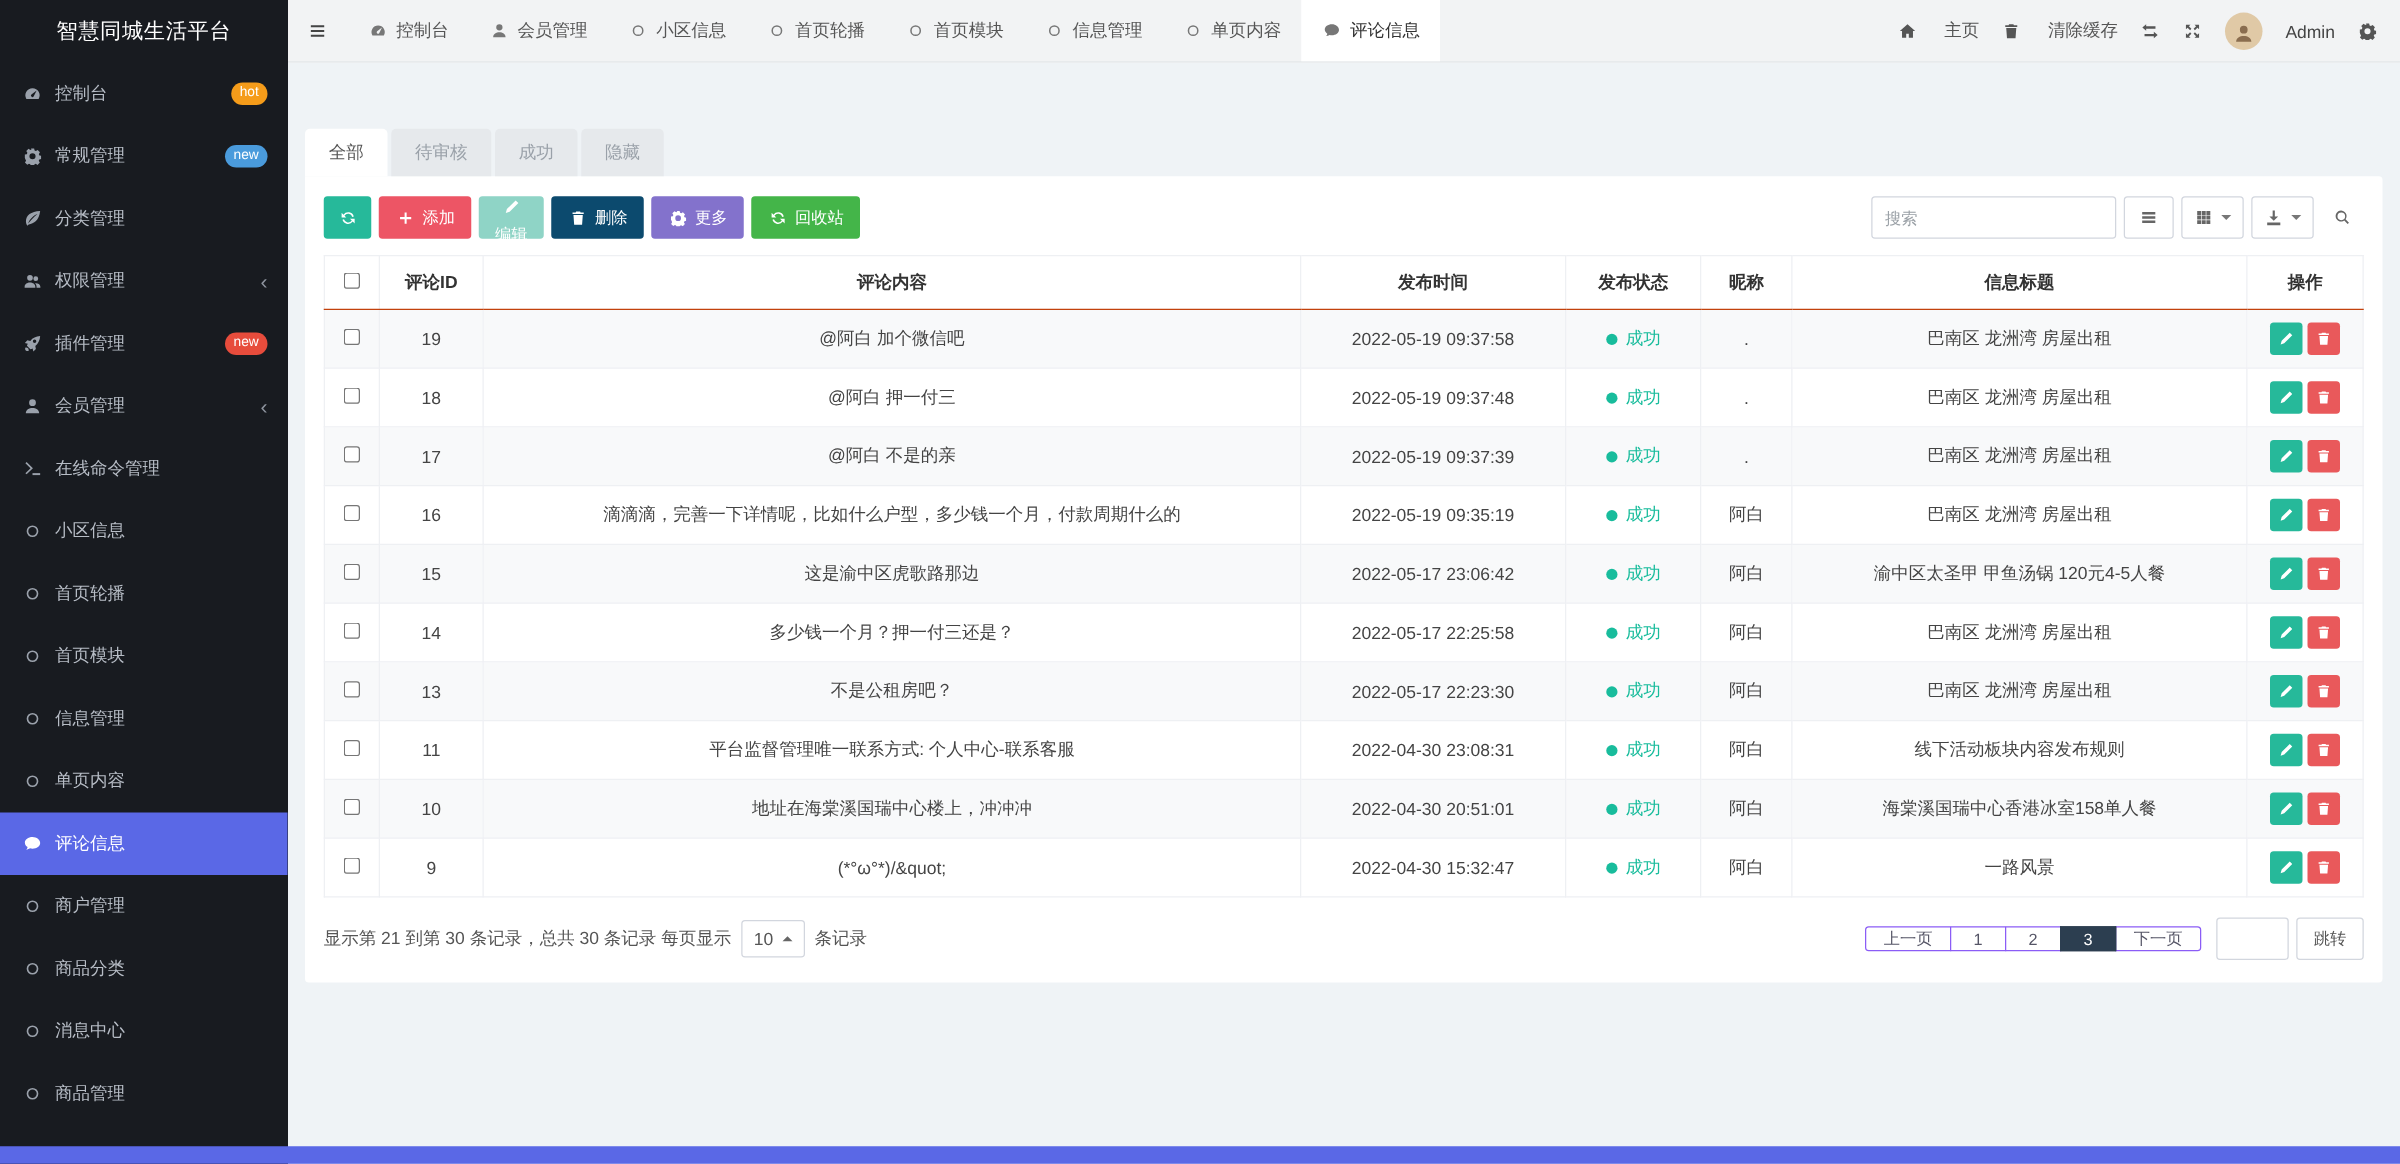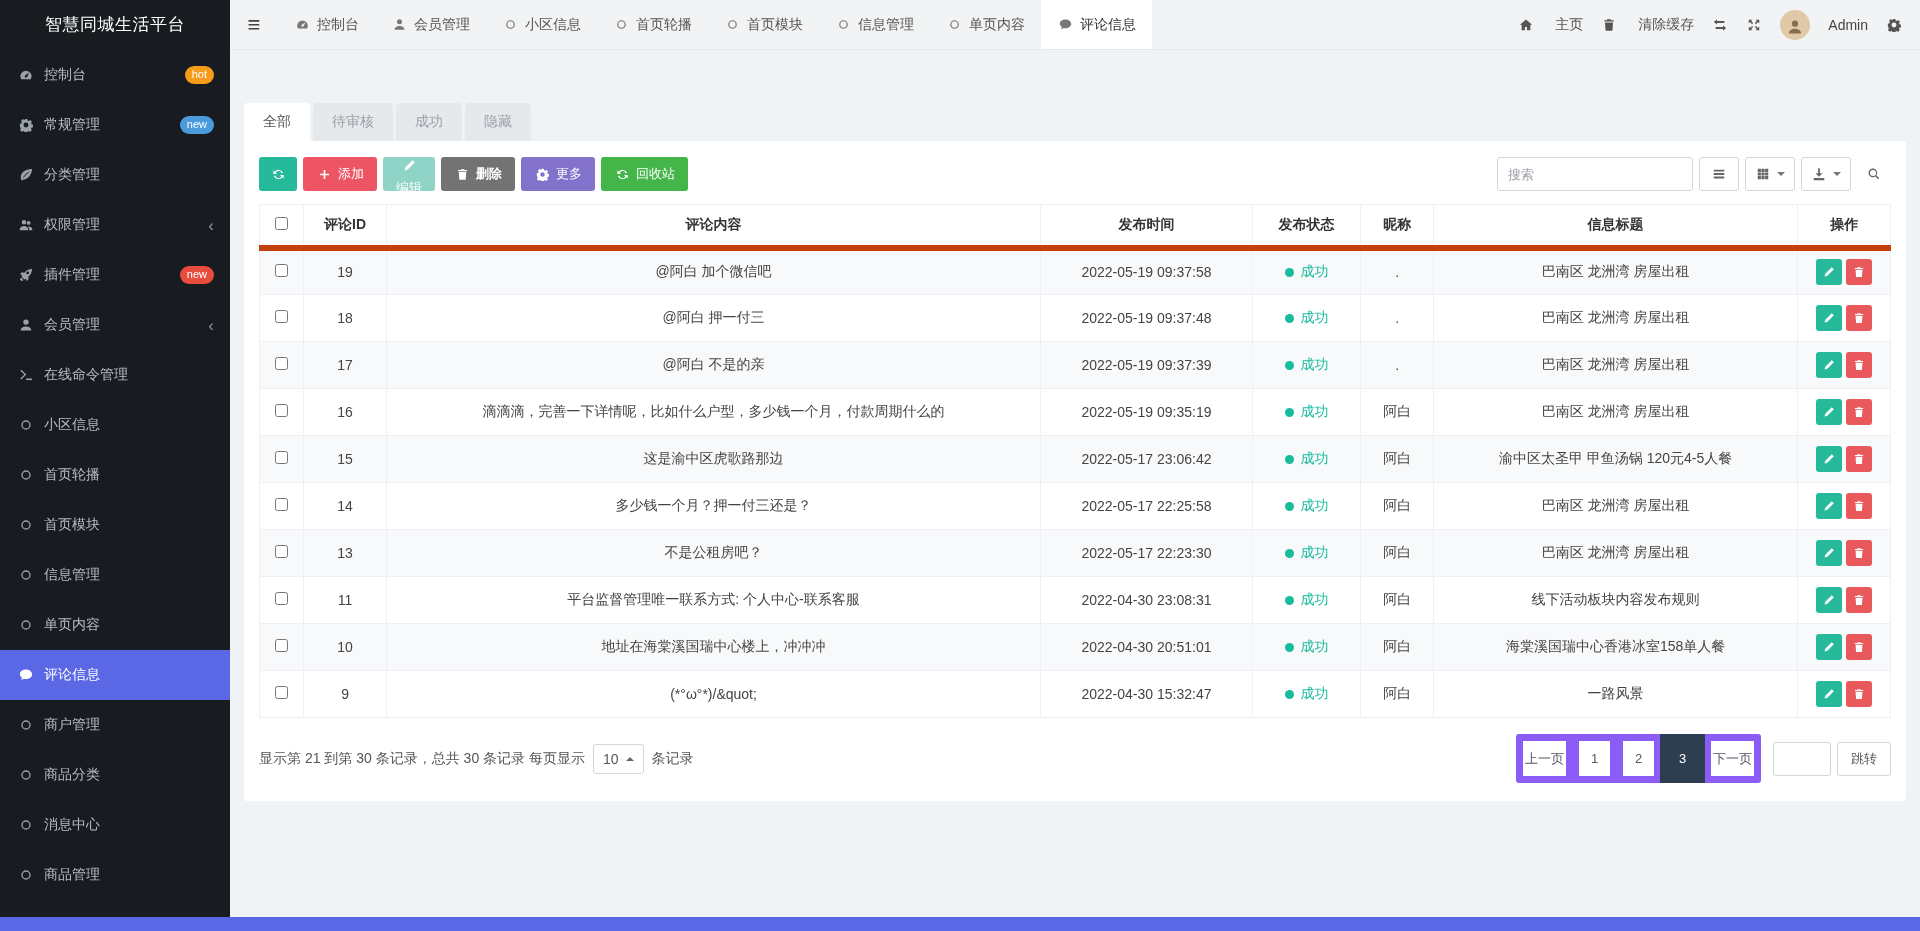--- a/index.html
+++ b/index.html
@@ -42,46 +42,46 @@
   .ftab { padding:10px 19px; font-size:14px; color:#9aa1a9; background:#e6e9ec; border-radius:4px 4px 0 0; margin-right:3px; cursor:pointer;margin-top:27px; }
   .ftab.active { background:#fff; color:#555; }
   .panel { background:#fff; border-radius:0 3px 3px 3px; padding:16px 15px 18px; }
 
   .toolbar { display:flex; align-items:center; }
   .btn { height:34px; border:none; border-radius:3px; color:#fff; font-size:13px; display:inline-flex; align-items:center; gap:6px; padding:0 13px; margin-right:6px; cursor:pointer; font-family:inherit; }
   .btn .ic svg { width:13px; height:13px; }
   .btn.refresh { width:38px; justify-content:center; padding:0; background:#26b99a; }
   .btn.add { background:#ed5565; }
   .btn.editd { background:#8fd4c6;flex-direction:column; }
-  .btn.deld { background:#737373;font-weight:bold; }
+  .btn.deld { background:#0c4a6e; }
   .btn.more { background:#8372cc; }
   .btn.recycle { background:#44b549; }
   .tool-right { margin-left:auto; display:flex; align-items:center; gap:6px; }
   .search-input { width:196px; height:34px; border:1px solid #d2d6de; border-radius:3px; padding:0 10px; font-size:13px; color:#555; font-family:inherit; }
   .search-input::placeholder { color:#9aa0a6; }
   .ibtn { height:34px; min-width:40px; background:#fff; border:1px solid #d2d6de; border-radius:3px; display:inline-flex; align-items:center; justify-content:center; gap:6px; color:#666; cursor:pointer; padding:0 9px; }
   .ibtn.plain { border:none; background:none; min-width:30px; }
   .caret { width:0; height:0; border-left:4px solid transparent; border-right:4px solid transparent; border-top:4px solid #777; display:inline-block; }
   .caret.up { border-top:none; border-bottom:4px solid #666; }
 
   table { width:100%; border-collapse:collapse; table-layout:fixed; margin-top:13px; font-size:14px; color:#444; }
   th, td { border:1px solid #eef0f3; text-align:center; padding:0 8px; height:47px; overflow:hidden; white-space:nowrap; text-overflow:ellipsis; }
-  th { height:43px; font-weight:bold; color:#333; border-bottom:6px solid #c2410c; cursor:pointer; }
+  th { height:43px; font-weight:bold; color:#333; border-bottom:1px solid #c2410c; cursor:pointer; }
   tbody tr:nth-child(odd) { background:#f8f9fa; }
   .status { color:#18bc9c; display:inline-flex; align-items:center; gap:7px; }
   .dot { width:9px; height:9px; border-radius:50%; background:#18bc9c; display:inline-block; }
   .abtn { width:26px; height:26px; border:none; border-radius:3px; color:#fff; display:inline-flex; align-items:center; justify-content:center; cursor:pointer; margin:0 2px; vertical-align:middle; }
   .abtn svg { width:12px; height:12px; fill:currentColor; }
   .abtn.edit { background:#26b99a; }
   .abtn.del { background:#e9595b; }
 
   .tfoot { display:flex; align-items:center; margin-top:16px; color:#555; }
   .psize { display:inline-flex; align-items:center; gap:7px; border:1px solid #d2d6de; border-radius:3px; height:30px; padding:0 9px; margin:0 8px; cursor:pointer; color:#555; }
   .pager { margin-left:auto; display:flex; align-items:center; }
-  .pg { min-width:45px; height:49px; background:#fff; border:7px solid #8b5cf6; color:#556; display:inline-flex; align-items:center; justify-content:center; font-size:13px; cursor:pointer; margin-left:-1px; padding:0 2px; font-family:inherit; }
+  .pg { min-width:45px; height:20px; background:#fff; border:1px solid #8b5cf6; color:#556; display:inline-flex; align-items:center; justify-content:center; font-size:13px; cursor:pointer; margin-left:-1px; padding:0 14px; font-family:inherit; }
   .pg.first { border-radius:3px 0 0 3px; margin-left:0; }
   .pg.last { border-radius:0 3px 3px 0; }
   .pg.active { background:#2c3e50; border-color:#2c3e50; color:#fff; position:relative; z-index:1; }
   .goto { width:58px; height:34px; border:1px solid #d2d6de; border-radius:3px; margin:0 6px 0 12px; padding:0 8px; font-family:inherit; }
   .jump { height:34px; padding:0 13px; background:#fff; border:1px solid #d2d6de; border-radius:3px; color:#555; cursor:pointer; font-size:13px; font-family:inherit; }
 
   .bottom-bar { position:fixed; left:0; right:0; bottom:0; height:14px; background:#5a68e6; z-index:10; }
 </style>
 </head>
 <body>

